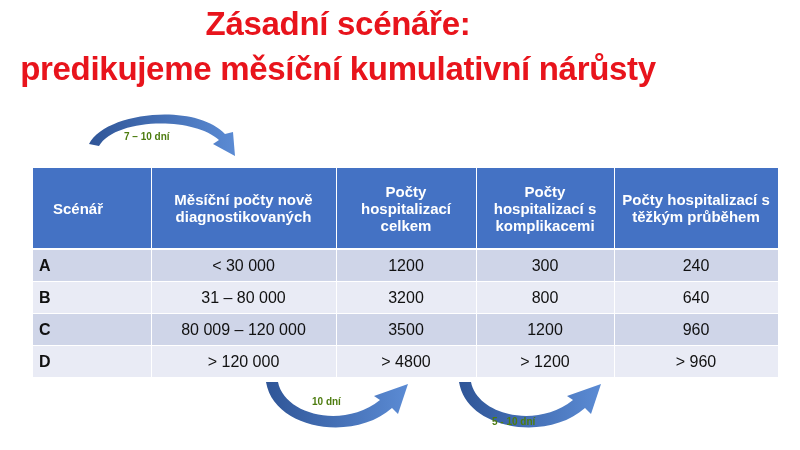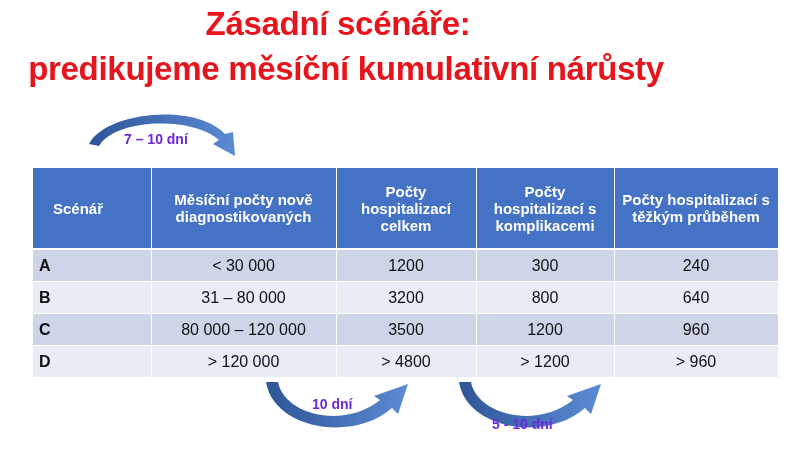--- a/index.html
+++ b/index.html
@@ -1,21 +1,21 @@
 <!DOCTYPE html>
 <html><head>
 <meta charset="utf-8">
 <style>
   html,body{margin:0;padding:0;}
   body{width:800px;height:450px;background:#ffffff;position:relative;overflow:hidden;font-family:"Liberation Sans","DejaVu Sans",sans-serif;}
   .title{position:absolute;left:0;width:676px;text-align:center;color:#e8141c;font-weight:bold;font-size:33px;line-height:40px;letter-spacing:-0.3px;}
   .t1{top:4px;}
-  .t2{top:49px;margin-left:8px;}
+  .t2{top:49px;}
   .arrow{position:absolute;}
-  .arrow-label{position:absolute;font-weight:bold;font-size:14px;color:#6d28d9;}
+  .arrow-label{position:absolute;font-weight:bold;font-size:10px;color:#4d7c0f;}
   table{position:absolute;left:33px;top:168px;width:745px;border-collapse:collapse;table-layout:fixed;}
   th{background:#4472c4;color:#ffffff;font-weight:bold;font-size:15px;line-height:17px;height:80px;padding:0 4px;border-right:1px solid #ffffff;border-bottom:2px solid #ffffff;}
   th.first{text-align:left;padding-left:20px;}
   td{font-size:16px;height:31px;padding:0 4px;text-align:center;color:#111;border-right:1px solid #ffffff;border-bottom:1px solid #ffffff;}
   td.first{text-align:left;font-weight:bold;padding-left:6px;}
   tr.odd td{background:#cfd5e8;}
   tr.even td{background:#e9ebf5;}
 </style>
 </head>
 <body>
@@ -83,21 +83,21 @@
     </tr>
     <tr class="even">
       <td class="first">B</td>
       <td>31 – 80 000</td>
       <td>3200</td>
       <td>800</td>
       <td>640</td>
     </tr>
     <tr class="odd">
       <td class="first">C</td>
-      <td>80 000 – 120 000</td>
+      <td>80 009 – 120 000</td>
       <td>3500</td>
       <td>1200</td>
       <td>960</td>
     </tr>
     <tr class="even">
       <td class="first">D</td>
       <td>&gt; 120 000</td>
       <td>&gt; 4800</td>
       <td>&gt; 1200</td>
       <td>&gt; 960</td>

